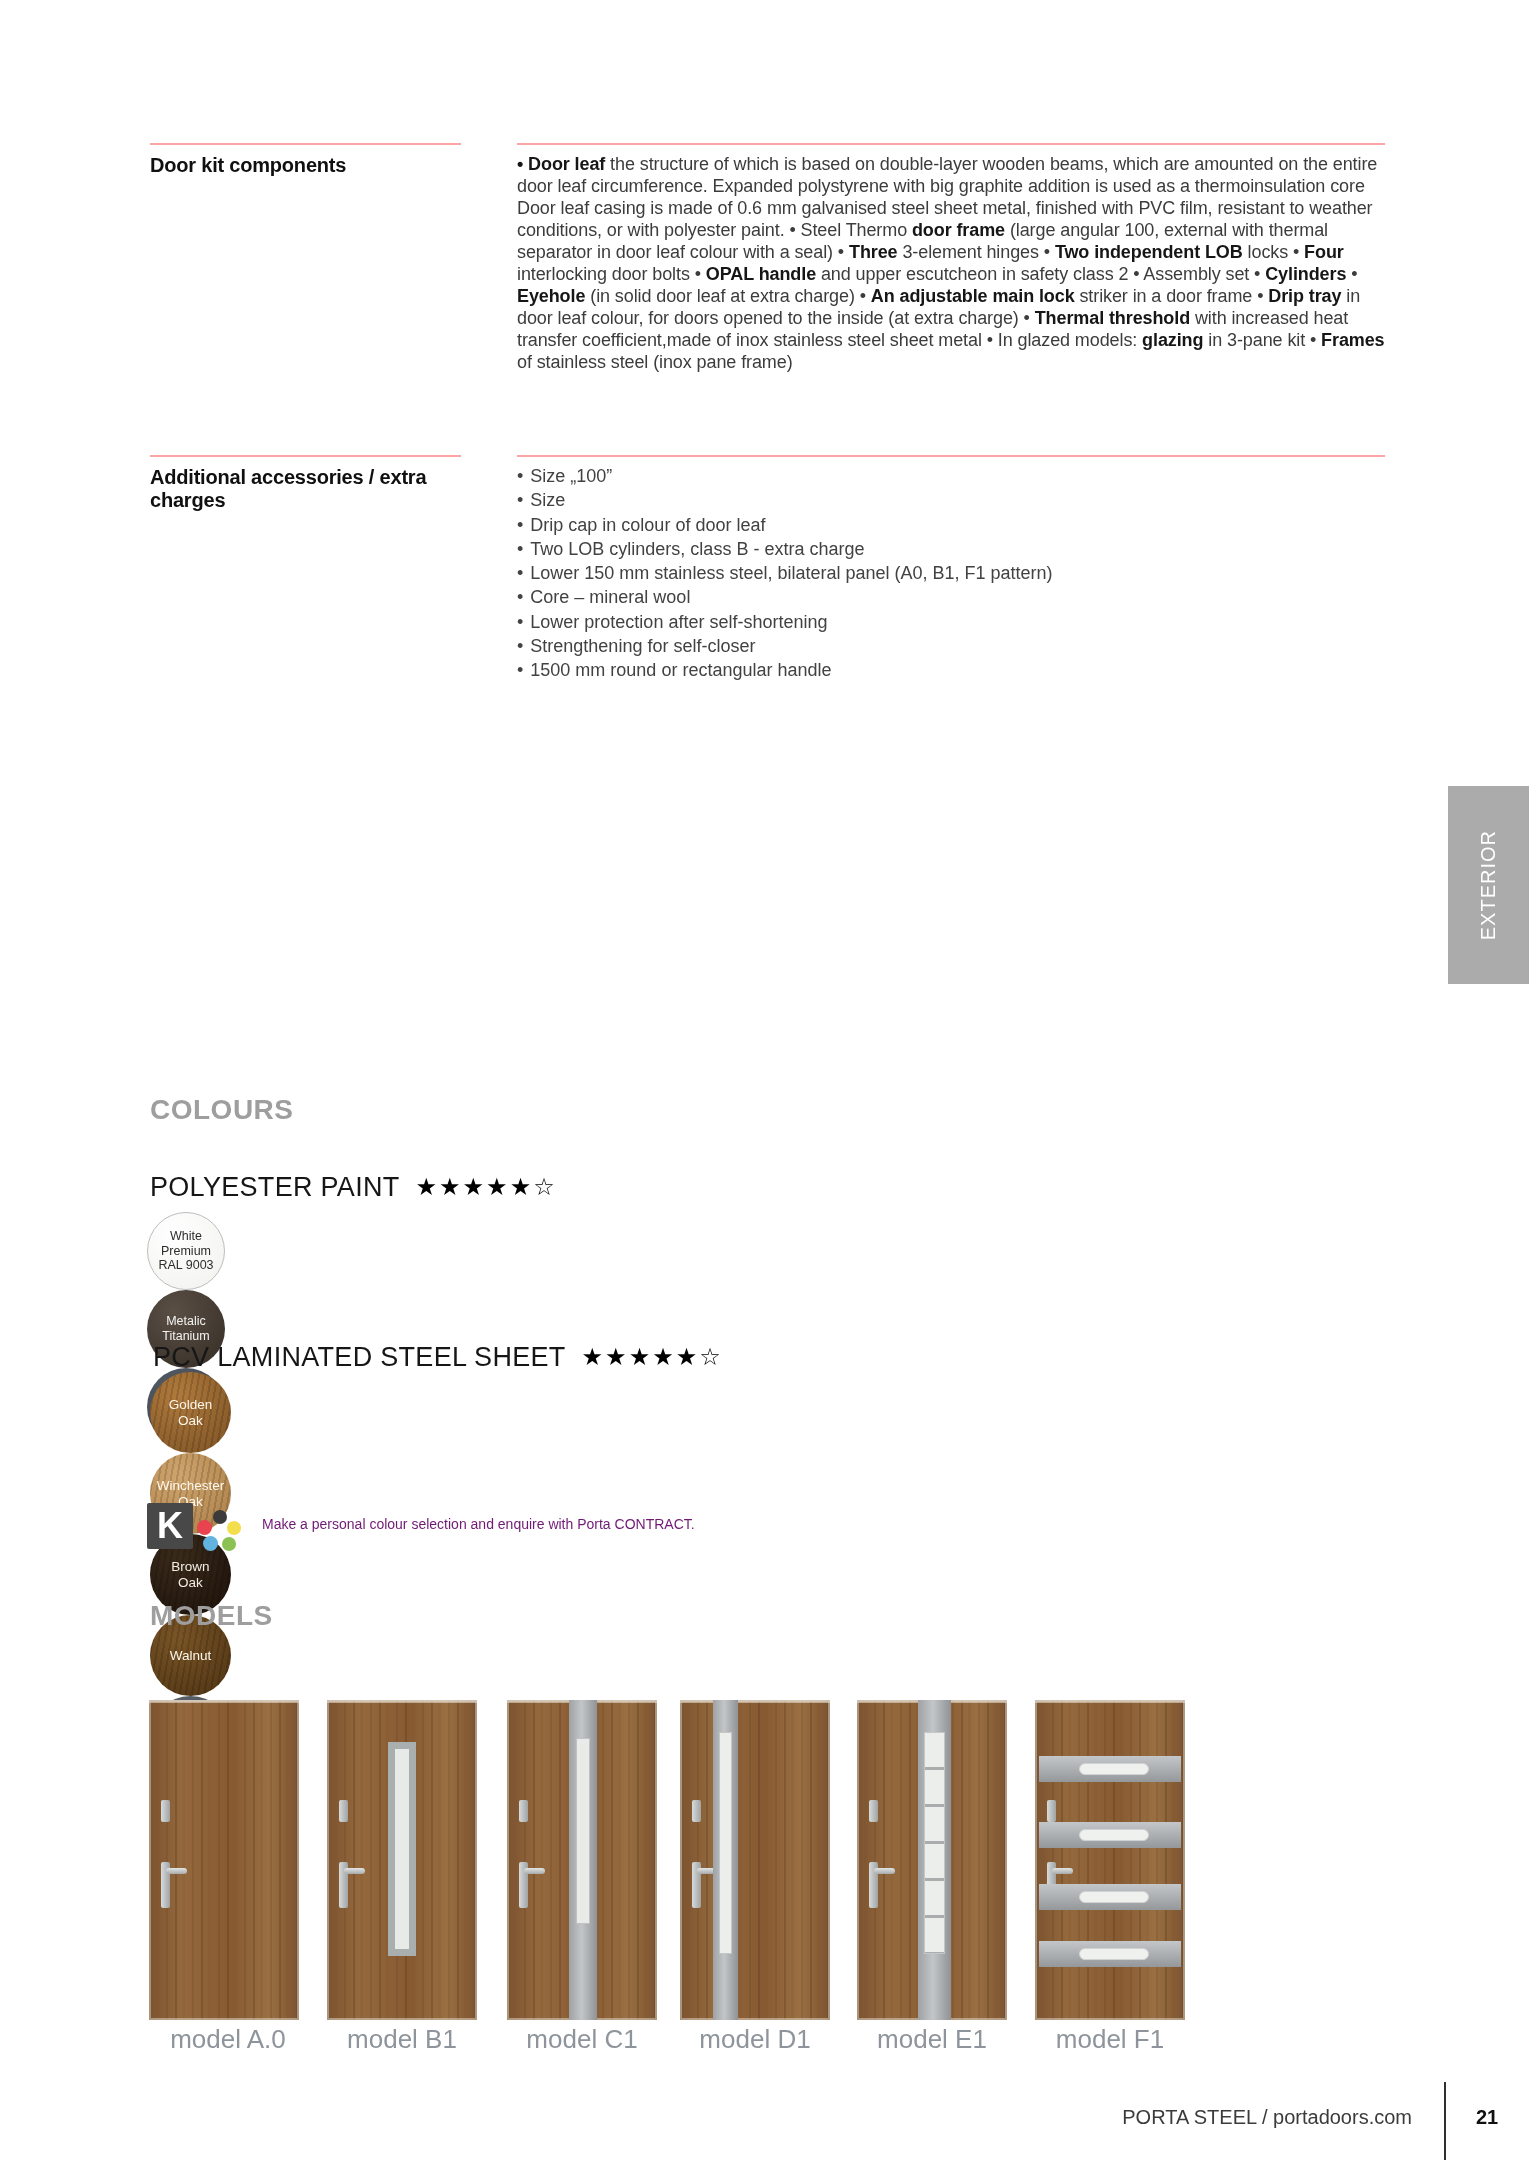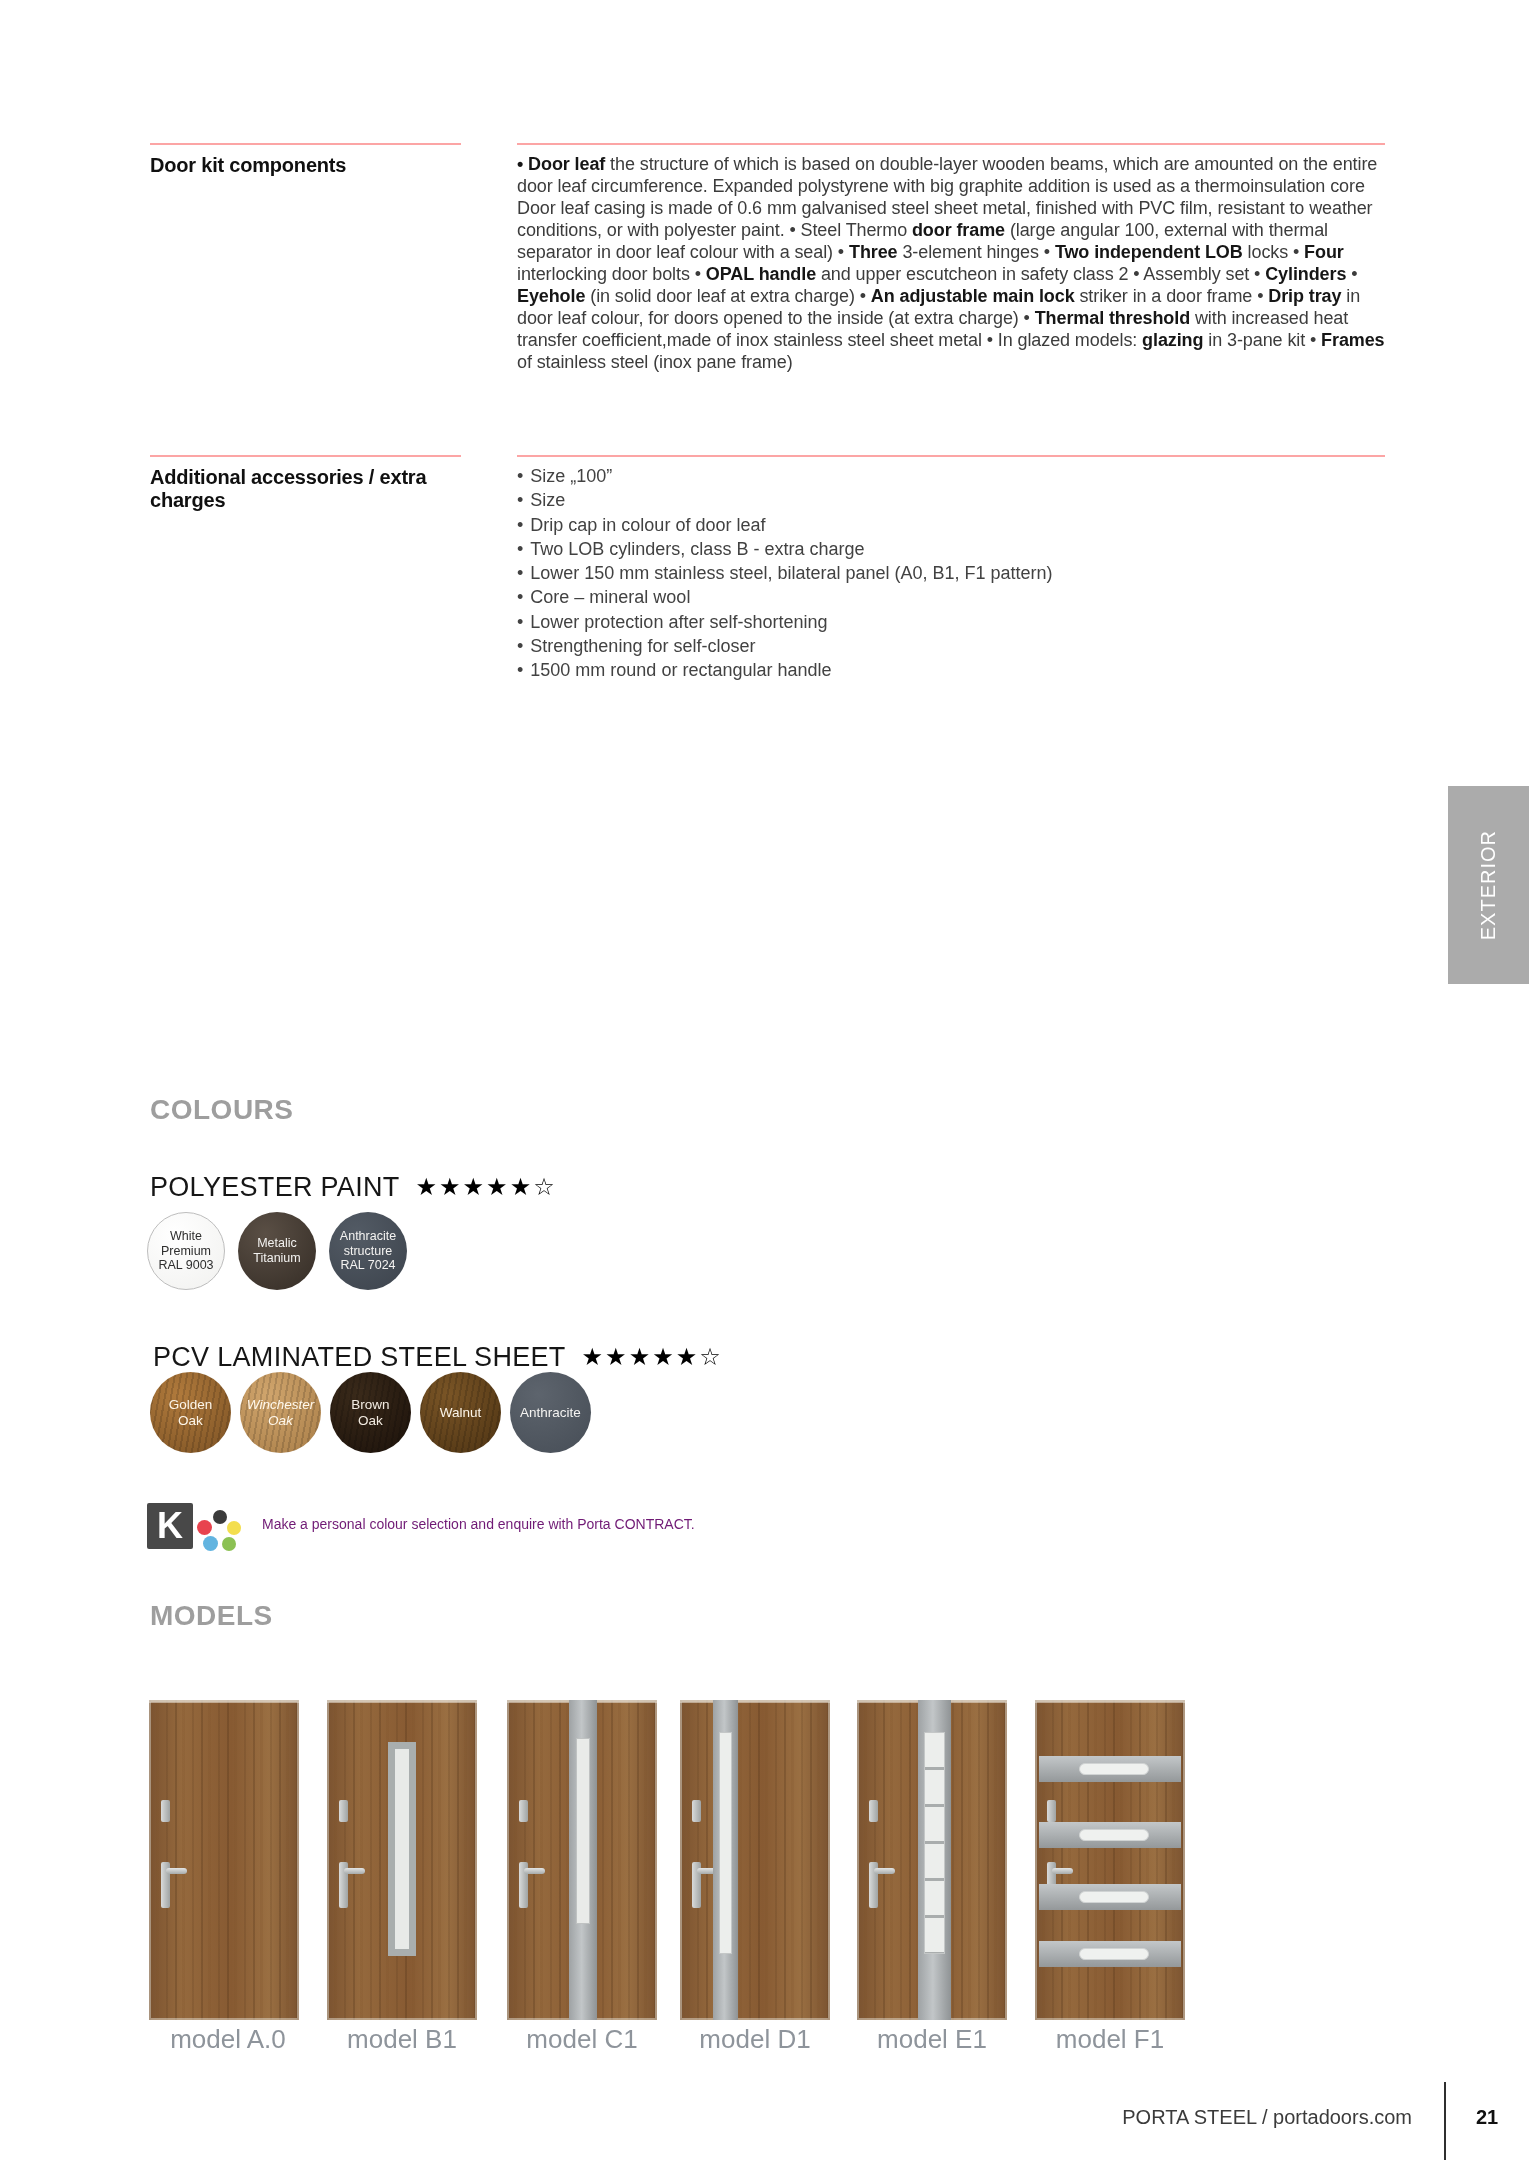--- a/index.html
+++ b/index.html
@@ -20,21 +20,21 @@
             display:flex;align-items:center;justify-content:center;}
   .side-tab span{writing-mode:vertical-rl;transform:rotate(180deg);color:#ffffff;font-size:20px;
                  letter-spacing:1px;}
 
   
   .giant{position:absolute;left:150px;font-size:28px;font-weight:bold;color:#9e9e9e;letter-spacing:0.5px;}
 
   
   .swatch-title{position:absolute;font-size:27px;font-weight:400;color:#161616;letter-spacing:0.3px;}
   .stars{font-size:24px;color:#000;margin-left:16px;letter-spacing:2px;vertical-align:1px;}
-  .swatch-row{position:absolute;display:flex;}
+  .swatch-row{position:absolute;display:flex;flex-direction:column;}
   .swatch{border-radius:50%;display:flex;flex-direction:column;align-items:center;justify-content:center;
           text-align:center;box-sizing:border-box;}
   .swatch .ln{line-height:1.18;}
   .row1 .swatch{width:78px;height:78px;margin-right:13px;font-size:12.5px;}
   .row2 .swatch{width:81px;height:81px;margin-right:9px;font-size:13.5px;}
   .grain{background-blend-mode:multiply;}
 
   
   .klogo{position:absolute;left:147px;top:1503px;width:46px;height:46px;background:#484848;
          display:flex;align-items:center;justify-content:center;border-radius:2px;}
@@ -145,21 +145,21 @@
     </div>
 
   <div class="swatch-title" style="left:153px;top:1342px;">
     <span>PCV LAMINATED STEEL SHEET</span><span class="stars">★★★★★☆</span>
   </div>
   <div class="swatch-row row2" style="left:150px;top:1372px;">
       <div class="swatch grain" style="background: repeating-linear-gradient(100deg, rgba(0, 0, 0, 0.14) 0px, rgba(0, 0, 0, 0.14) 2px, rgba(255, 255, 255, 0) 2px, rgba(255, 255, 255, 0) 6px), radial-gradient(circle at 35% 28%, rgb(176, 122, 60), rgb(124, 82, 36)); color: rgb(253, 246, 234);">
         <div class="ln">Golden</div>
         <div class="ln">Oak</div>
       </div>
-      <div class="swatch grain" style="background: repeating-linear-gradient(100deg, rgba(0, 0, 0, 0.14) 0px, rgba(0, 0, 0, 0.14) 2px, rgba(255, 255, 255, 0) 2px, rgba(255, 255, 255, 0) 6px), radial-gradient(circle at 35% 28%, rgb(208, 165, 109), rgb(168, 125, 71)); color: rgb(255, 248, 236); font-style: italic;">
+      <div class="swatch grain" style="background: repeating-linear-gradient(100deg, rgba(0, 0, 0, 0.14) 0px, rgba(0, 0, 0, 0.14) 2px, rgba(255, 255, 255, 0) 2px, rgba(255, 255, 255, 0) 6px), radial-gradient(circle at 35% 28%, rgb(208, 165, 109), rgb(168, 125, 71)); color: rgb(255, 248, 236);">
         <div class="ln">Winchester</div>
         <div class="ln">Oak</div>
       </div>
       <div class="swatch grain" style="background: repeating-linear-gradient(100deg, rgba(0, 0, 0, 0.14) 0px, rgba(0, 0, 0, 0.14) 2px, rgba(255, 255, 255, 0) 2px, rgba(255, 255, 255, 0) 6px), radial-gradient(circle at 35% 28%, rgb(58, 42, 26), rgb(27, 17, 10)); color: rgb(243, 236, 226);">
         <div class="ln">Brown</div>
         <div class="ln">Oak</div>
       </div>
       <div class="swatch grain" style="background: repeating-linear-gradient(100deg, rgba(0, 0, 0, 0.14) 0px, rgba(0, 0, 0, 0.14) 2px, rgba(255, 255, 255, 0) 2px, rgba(255, 255, 255, 0) 6px), radial-gradient(circle at 35% 28%, rgb(122, 85, 38), rgb(77, 51, 19)); color: rgb(253, 246, 234);">
         <div class="ln">Walnut</div>
       </div>

